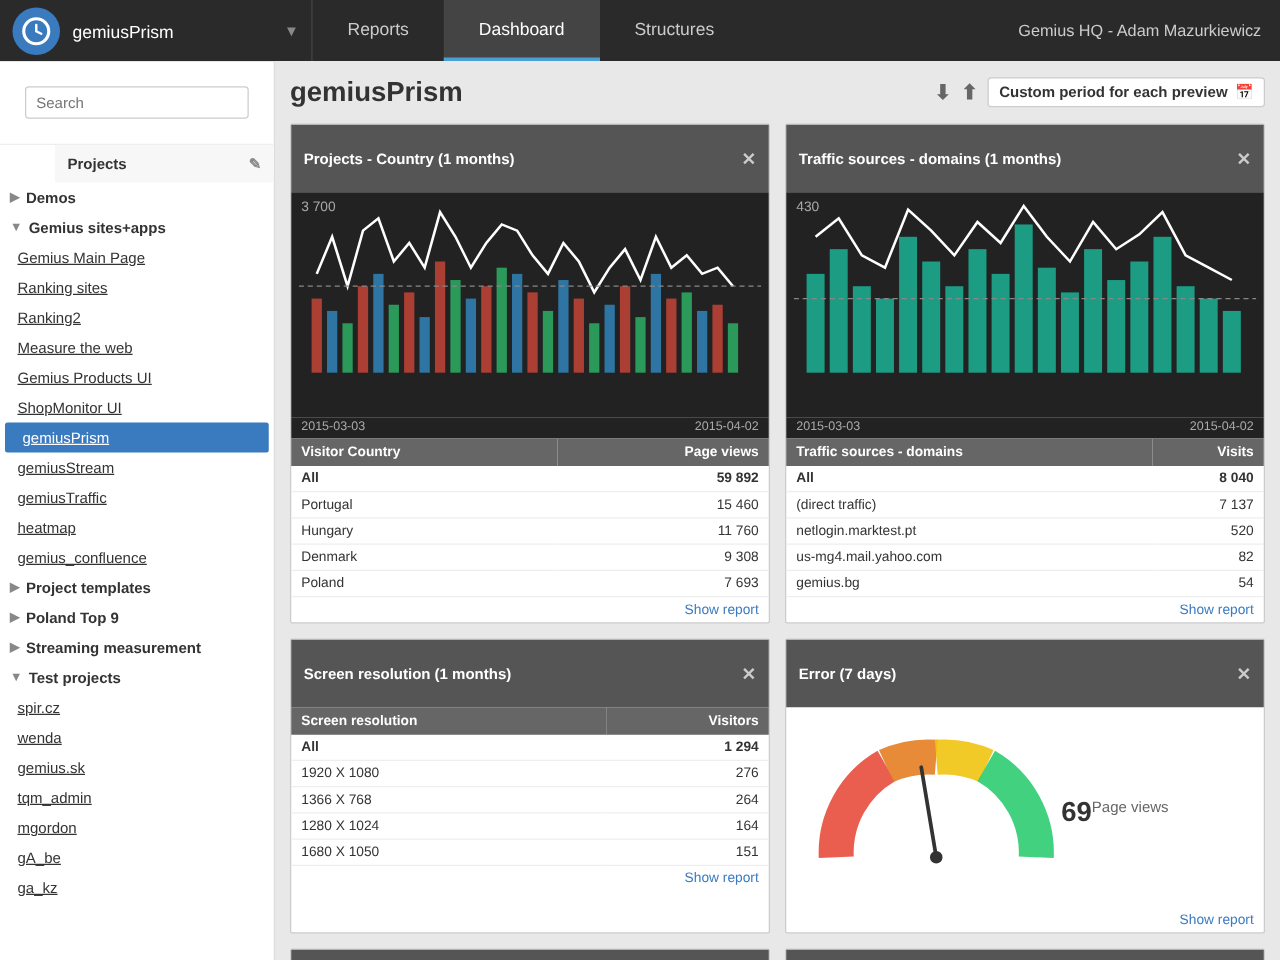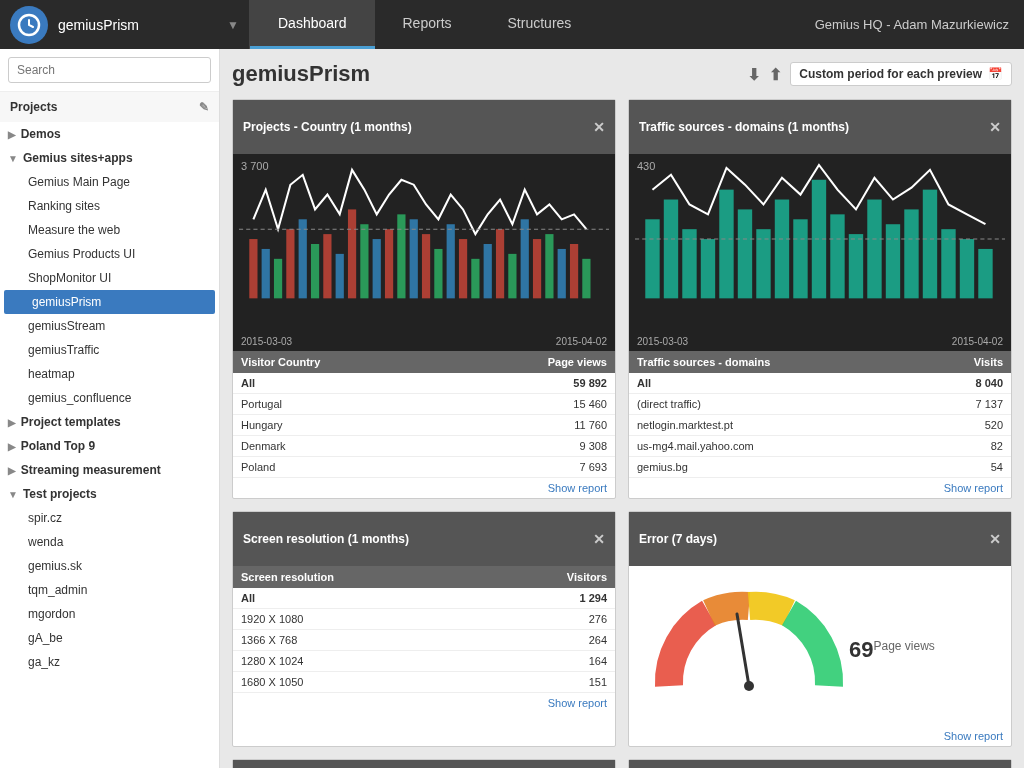--- a/index.html
+++ b/index.html
@@ -31,40 +31,41 @@
 
     
     .layout { display: flex; height: calc(768px - 49px); }
 
     
     .sidebar {
       width: 220px; background: #fff; border-right: 1px solid #ddd;
       display: flex; flex-direction: column; overflow-y: auto;
     }
     .sidebar-search {
-      padding: 8px; border-bottom: 1px solid #eee;
+      padding: 20px; border-bottom: 1px solid #eee;
     }
     .sidebar-search input {
       width: 100%; padding: 5px 8px; border: 1px solid #ccc; border-radius: 3px;
       font-size: 12px;
     }
     .sidebar-section-header {
       display: flex; align-items: center; padding: 8px 10px;
       background: #f7f7f7; font-weight: bold; font-size: 12px; color: #333;
       cursor: pointer;
+      margin-left: 44px;
     }
     .sidebar-section-header .edit-icon { margin-left: auto; color: #888; }
     .sidebar-tree-item {
       padding: 5px 10px 5px 16px; cursor: pointer; color: #333;
       display: flex; align-items: center; font-size: 12px;
     }
     .sidebar-tree-item.active { background: #3a7abf; color: #fff; border-radius: 2px; margin: 0 4px; }
     .sidebar-tree-item.group { font-weight: bold; padding-left: 8px; }
     .sidebar-tree-item .arrow { margin-right: 5px; color: #888; font-size: 10px; }
-    .sidebar-child { padding-left: 28px; }
+    .sidebar-child { padding-left: 14px; text-decoration: underline; }
 
     
     .main { flex: 1; overflow-y: auto; padding: 12px; background: #e8e8e8; }
     .main-title { font-size: 22px; font-weight: bold; color: #333; margin-bottom: 12px; display: flex; align-items: center; }
     .main-title-icons { margin-left: auto; display: flex; gap: 8px; align-items: center; }
     .icon-btn { cursor: pointer; color: #666; font-size: 16px; }
     .period-selector {
       display: flex; align-items: center; border: 1px solid #ccc; background: #ffffff;
       padding: 4px 8px; border-radius: 3px; font-size: 12px; color: #333; cursor: pointer;
     }
@@ -121,22 +122,22 @@
     <div class="logo-circle">
       <svg width="24" height="24" viewBox="0 0 24 24" fill="none">
         <circle cx="12" cy="12" r="10" stroke="#fff" stroke-width="2.5" fill="none"></circle>
         <path d="M12 7 L12 12 L16 14" stroke="#fff" stroke-width="2" stroke-linecap="round"></path>
       </svg>
     </div>
     <span class="logo-title">gemiusPrism</span>
     <span class="logo-arrow">▼</span>
   </div>
   <div class="topnav-tabs">
+    <div class="topnav-tab">Reports</div>
     <div class="topnav-tab active">Dashboard</div>
-    <div class="topnav-tab">Reports</div>
     <div class="topnav-tab">Structures</div>
   </div>
   <div class="topnav-user">Gemius HQ - Adam Mazurkiewicz</div>
 </div>
 
 <div class="layout">
 
   <div class="sidebar">
     <div class="sidebar-search">
       <input type="text" placeholder="Search" style="">
@@ -153,20 +154,23 @@
 
     <div class="sidebar-tree-item group">
       <span class="arrow">▼</span>
       <span>Gemius sites+apps</span>
     </div>
     <div class="sidebar-tree-item sidebar-child">
       <span>Gemius Main Page</span>
     </div>
     <div class="sidebar-tree-item sidebar-child">
       <span>Ranking sites</span>
+    </div>
+    <div class="sidebar-tree-item sidebar-child">
+      <span>Ranking2</span>
     </div>
     <div class="sidebar-tree-item sidebar-child">
       <span>Measure the web</span>
     </div>
     <div class="sidebar-tree-item sidebar-child">
       <span>Gemius Products UI</span>
     </div>
     <div class="sidebar-tree-item sidebar-child">
       <span>ShopMonitor UI</span>
     </div>

